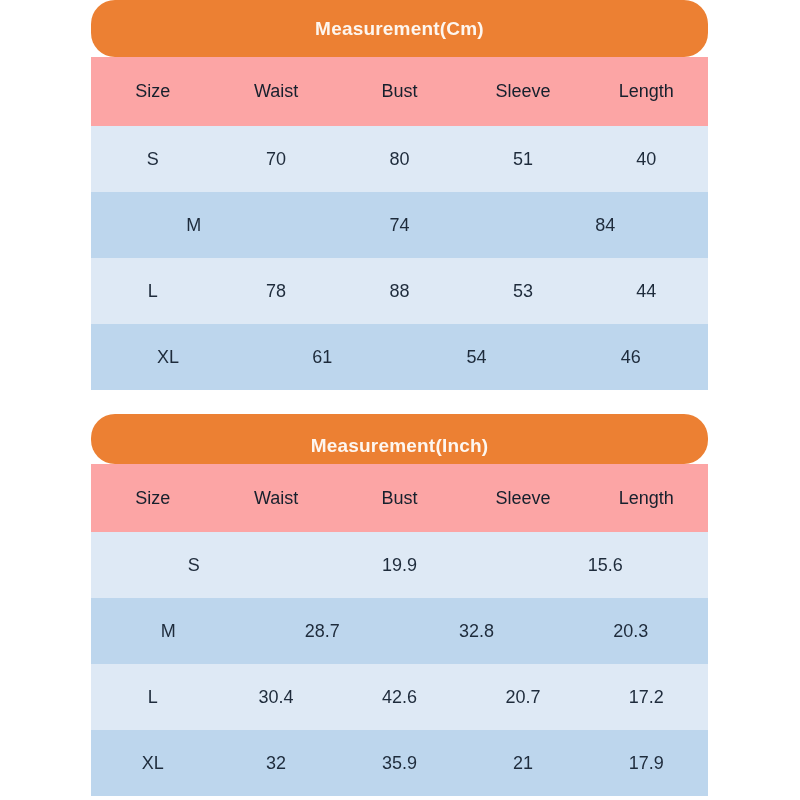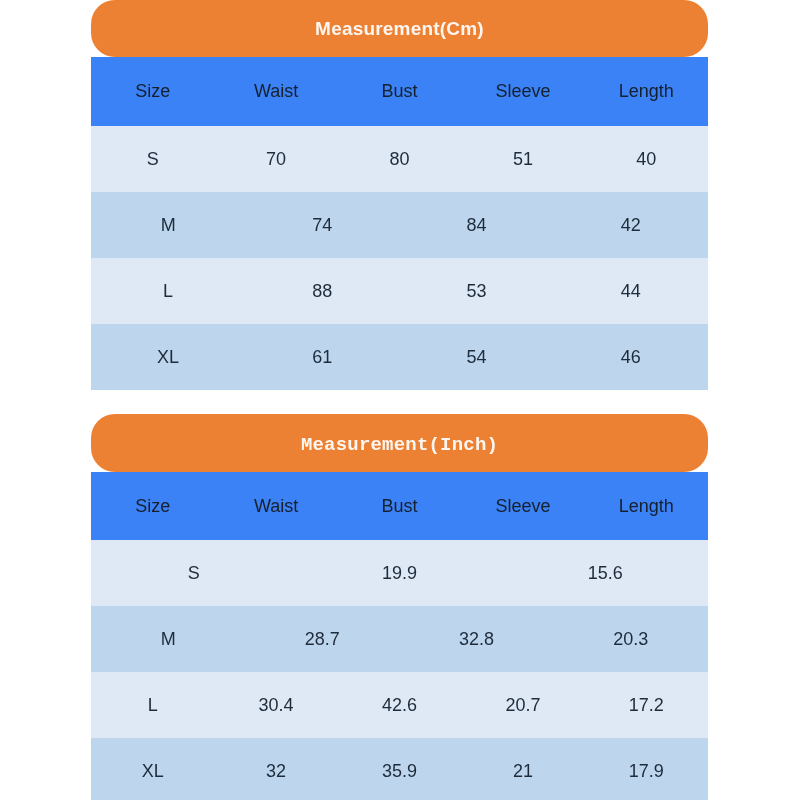--- a/index.html
+++ b/index.html
@@ -35,34 +35,33 @@
     text-align: center;
     background: #ec8033;
     color: #fdf6f0;
     font-size: 19px;
     font-weight: bold;
     letter-spacing: 0.2px;
     border-radius: 24px;
   }
 
   #table-inch .table-title {
-    height: 58px;
+    height: 50px;
     line-height: 63px;
-    font-family: Liberation Mono, monospace;
   }
 
   .row {
     display: flex;
     width: 100%;
     height: 66px;
   }
 
   .row.header-row {
     height: 69px;
-    background: #3b82f6;
+    background: #fca5a5;
   }
 
   #table-inch .row.header-row {
     height: 68px;
   }
 
   .row.light  { background: #dee9f5; }
   .row.medium { background: #bdd6ed; }
 
   .cell {
@@ -104,25 +103,25 @@
       <div class="cell">70</div>
       <div class="cell">80</div>
       <div class="cell">51</div>
       <div class="cell">40</div>
     </div>
 
     <div class="row medium">
       <div class="cell size-col">M</div>
       <div class="cell">74</div>
       <div class="cell">84</div>
-      <div class="cell">42</div>
     </div>
 
     <div class="row light">
       <div class="cell size-col">L</div>
+      <div class="cell">78</div>
       <div class="cell">88</div>
       <div class="cell">53</div>
       <div class="cell">44</div>
     </div>
 
     <div class="row medium">
       <div class="cell size-col">XL</div>
       <div class="cell">61</div>
       <div class="cell">54</div>
       <div class="cell">46</div>

